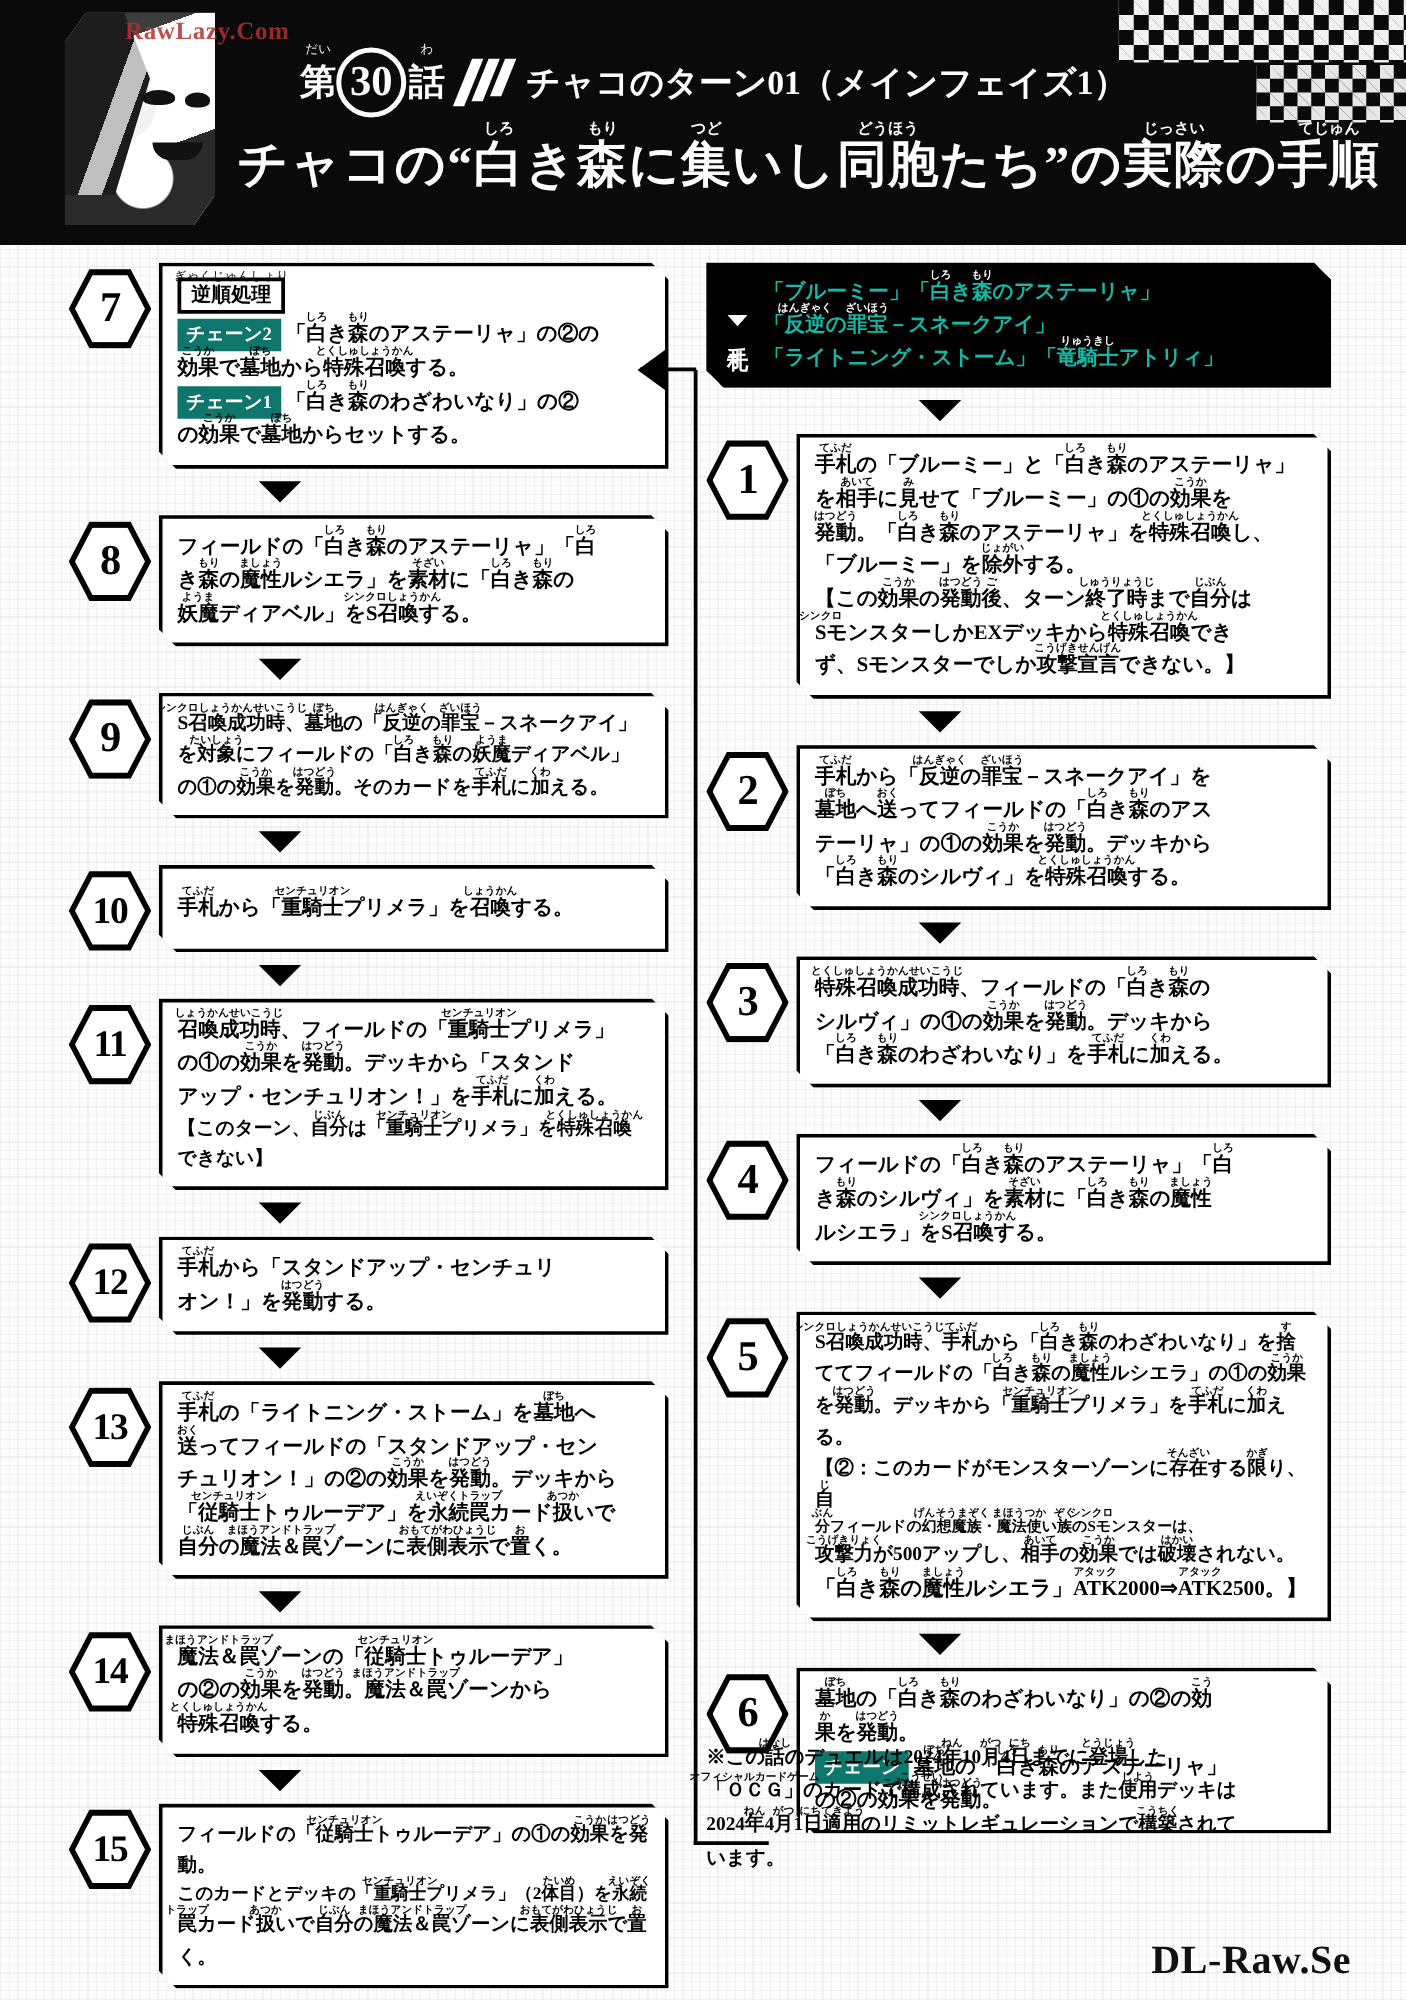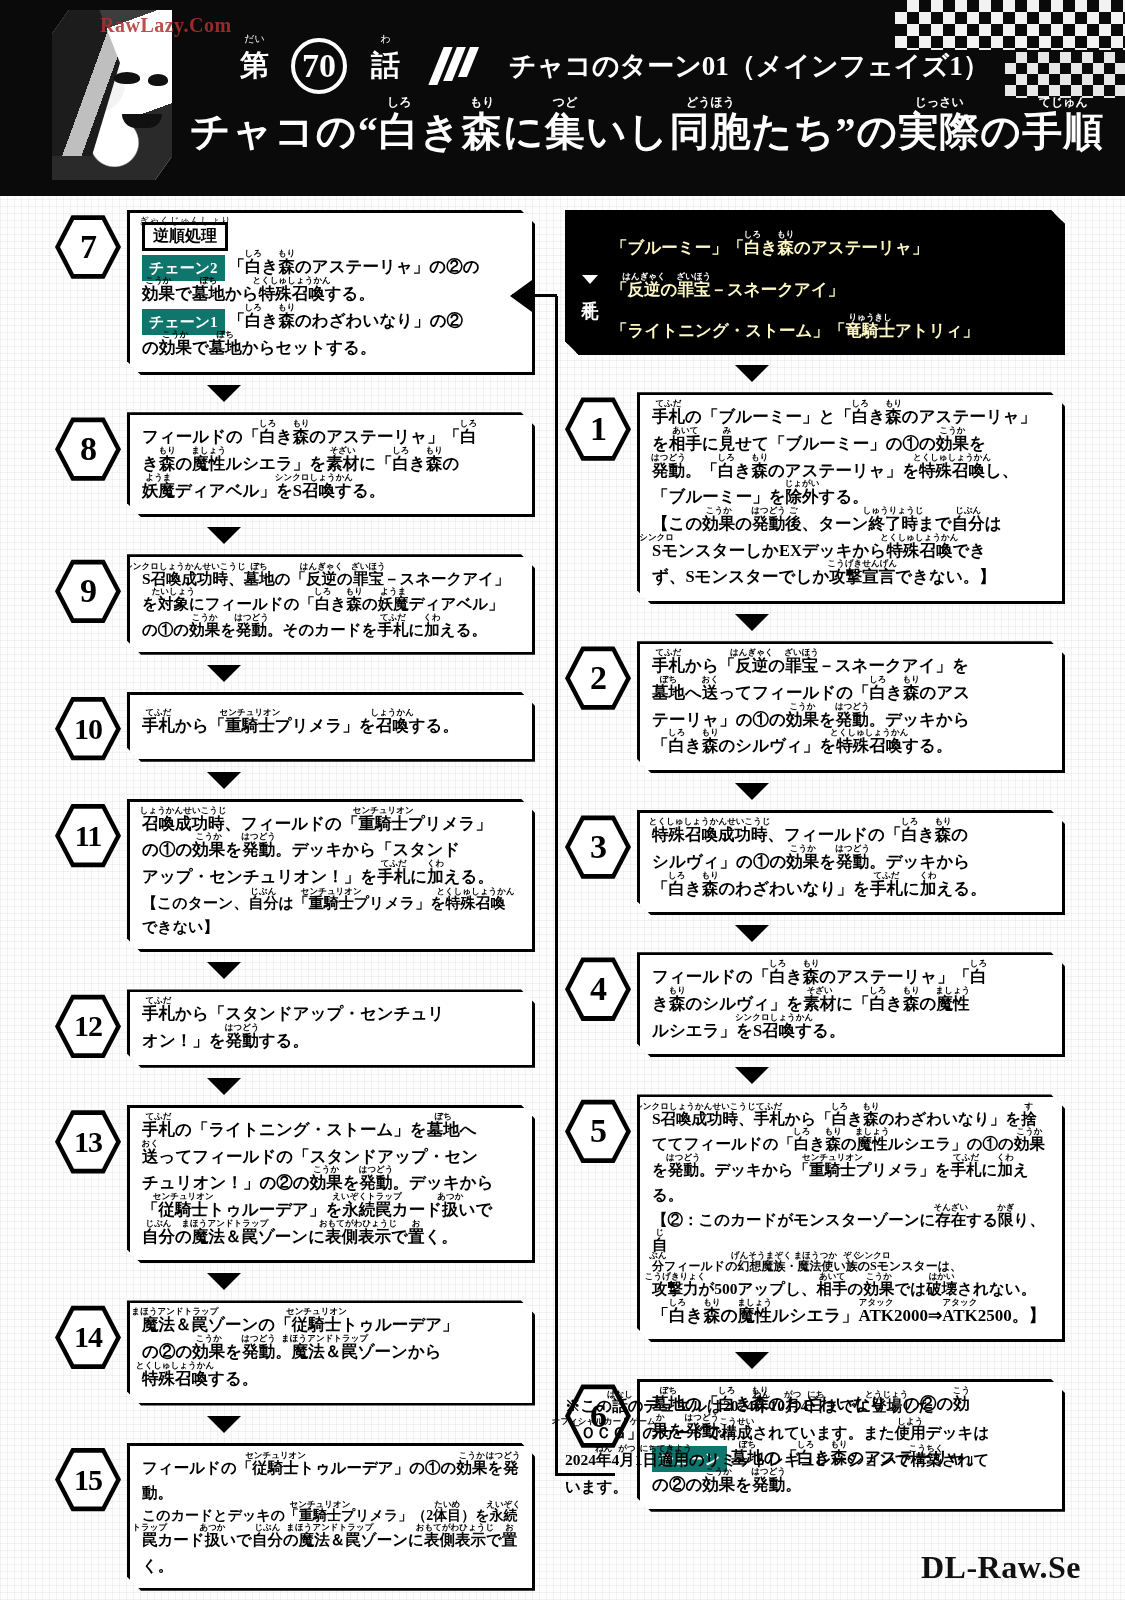--- a/index.html
+++ b/index.html
@@ -62,21 +62,21 @@
     background: #111; border-radius: 0 0 22px 22px;
   }
   .watermark-top {
     position: absolute; left: 100px; top: 14px;
     color: #b03030; font-size: 20px; font-weight: bold; letter-spacing: .5px;
     font-family: "Liberation Serif", serif;
     opacity: .85; z-index: 5;
   }
   .chapter-row {
     position: absolute; left: 240px; top: 38px;
-    display: flex; align-items: center; gap: 22px;
+    display: flex; align-items: center; gap: 0;
     color: #fff;
   }
   .chap-dai { position: relative; font-size: 29px; font-weight: bold; }
   .ruby-small {
     position: absolute; top: -14px; left: 50%; transform: translateX(-50%);
     font-size: 10px; font-weight: normal; white-space: nowrap;
   }
   .chap-num {
     width: 56px; height: 56px; border: 4px solid #fff; border-radius: 50%;
     display: flex; align-items: center; justify-content: center;
@@ -205,21 +205,21 @@
     flex: 0 0 34px; color: #fff; background: #000;
     display: flex; flex-direction: column; align-items: center; justify-content: center;
     gap: 3px;
     font-family: "Liberation Serif", serif; font-weight: bold; font-size: 17px;
   }
   .hand-tri {
     width: 0; height: 0; border-left: 8px solid transparent;
     border-right: 8px solid transparent; border-top: 9px solid #fff;
   }
   .hand-cards { flex: 1 1 auto; padding: 2px 2px 2px 4px; }
-  .hand-cards .line { color: #fef9c3; margin-top: 15px; }
+  .hand-cards .line { color: #14b8a6; }
   .hand-cards .line .rb::before { color: #fff; }
   
   .connector {
     position: absolute; border-left: 3px solid #000; border-bottom: 3px solid #000;
   }
   .big-arrow-left {
     position: absolute;
     width: 0; height: 0;
     border-top: 16px solid transparent;
     border-bottom: 16px solid transparent;
@@ -254,21 +254,21 @@
     <div class="portrait-mouth"></div>
   </div>
 
   <div class="watermark-top">RawLazy.Com</div>
 
   <div class="chapter-row">
     <div class="chap-dai">
       <span class="ruby-small">だい</span>
       <span>第</span>
     </div>
-    <div class="chap-num">70</div>
+    <div class="chap-num">30</div>
     <div class="chap-wa">
       <span class="ruby-small">わ</span>
       <span>話</span>
     </div>
     <div class="slashes">
       <div class="slash"></div>
       <div class="slash s2"></div>
       <div class="slash s3"></div>
     </div>
     <div class="chapter-title">チャコのターン01（メインフェイズ1）</div>

